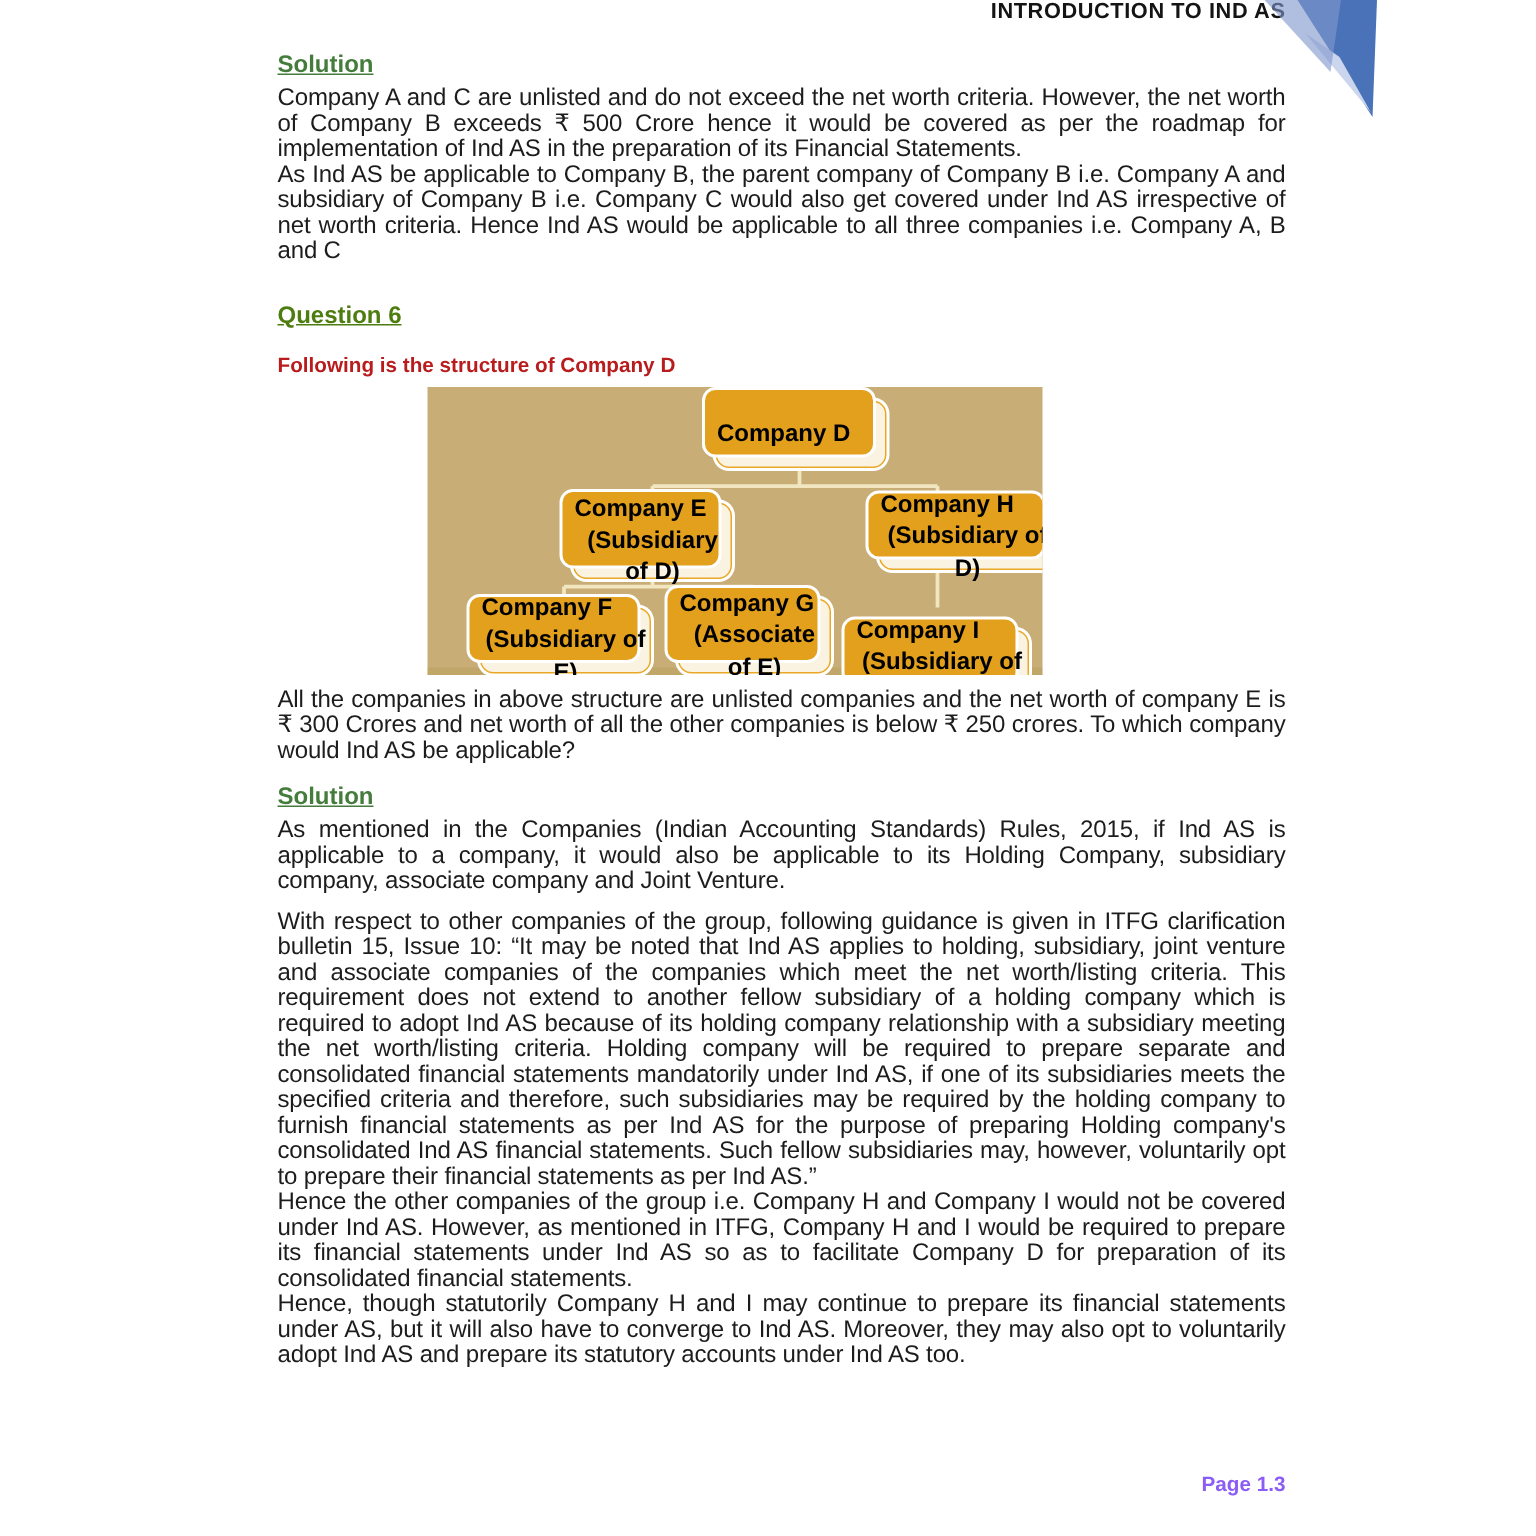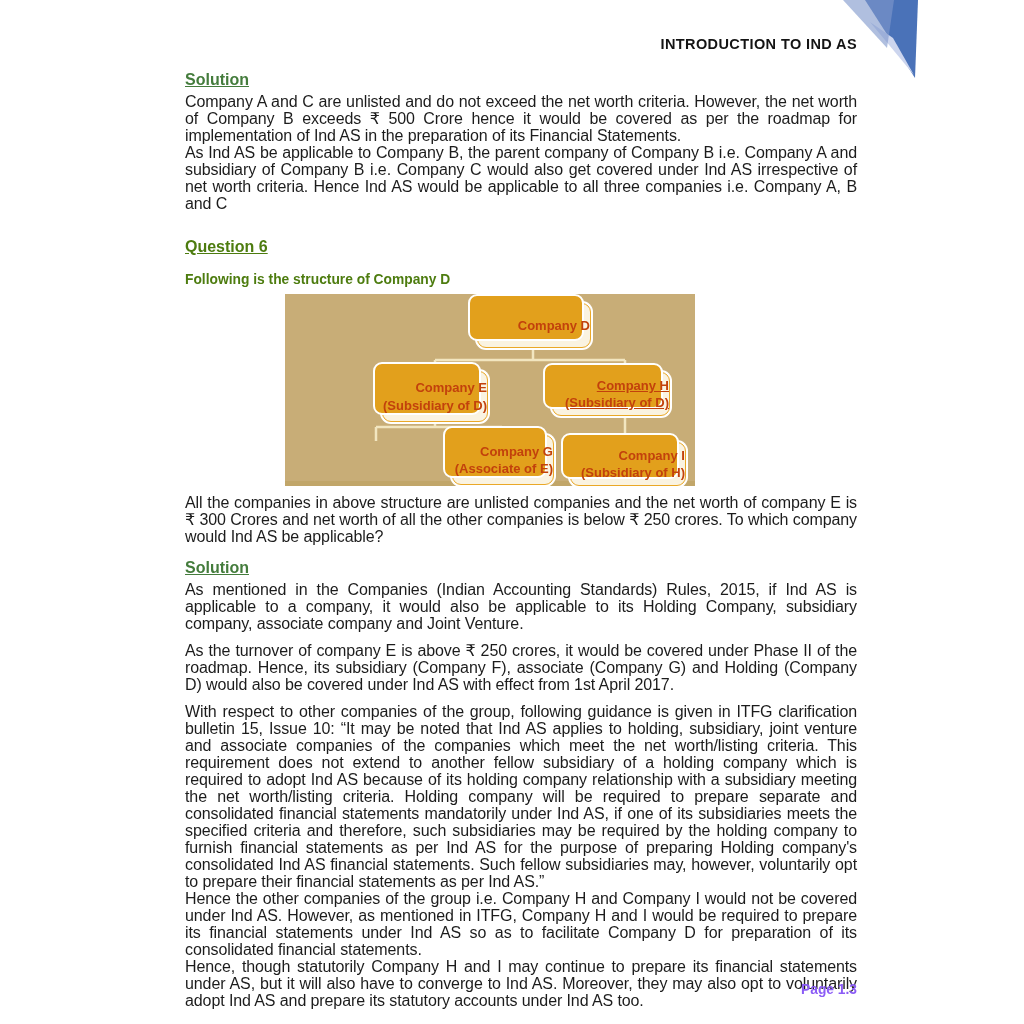--- a/index.html
+++ b/index.html
@@ -6,42 +6,42 @@
   .page{
     position:relative;
     width:1024px;height:1024px;
     background:#ffffff;
     font-family:"Liberation Sans","DejaVu Sans",sans-serif;
     color:#1c1c1c;
     overflow:hidden;
   }
   .corner-decor{position:absolute;top:0;left:843px;width:78px;height:82px;}
   .doc-header{
-    margin:0;padding-top:36px;
+    margin:0;
     width:857px;
     text-align:right;
     font-size:14.5px;font-weight:bold;letter-spacing:0.4px;color:#141414;
   }
   .content{
     width:672px;
     margin-left:185px;
   }
   .h-solution{
     margin:19px 0 4px 0;
     font-size:16px;font-weight:bold;
     color:#447c3c;text-decoration:underline;
   }
   .h-question{
     margin:26px 0 3px 0;
     font-size:16px;font-weight:bold;
     color:#4d7c0f;text-decoration:underline;
   }
   .subtitle{
     margin:16px 0 7px 0;
-    font-size:13.8px;font-weight:bold;color:#4d7c0f;
+    font-size:13.8px;font-weight:bold;color:#b91c1c;
   }
   p.body{
     margin:0;
     font-size:16px;line-height:17px;
     text-align:justify;
     letter-spacing:-0.1px;
     color:#1c1c1c;
   }
   p.body.gap{margin-top:10px;}
 
@@ -57,23 +57,23 @@
     content:"";position:absolute;left:0;right:0;bottom:0;height:5px;
     background:#bca05f;opacity:.55;
   }
   .connectors{position:absolute;left:0;top:0;}
   .node{
     position:absolute;
     background:#faf3e1;
     border:1px solid #eaa827;
     border-radius:9px;
     box-shadow:0 0 0 2px #ffffff;
-    display:flex;flex-direction:column;align-items:flex-end;justify-content:center;
+    display:flex;flex-direction:column;align-items:flex-start;justify-content:center;
     text-align:center;
-    font-size:13px;font-weight:600;line-height:1.32;color:#c2410c;
+    font-size:16px;font-weight:600;line-height:1.32;color:#000000;
     z-index:1;
   }
   .node::before{
     content:"";
     position:absolute;left:-10px;top:-10px;
     width:100%;height:100%;
     background:#e2a01c;
     border:2px solid #ffffff;
     border-radius:9px;
     z-index:-1;
@@ -117,42 +117,45 @@
 
       <div class="node" style="left:192px;top:9px;width:112px;height:43px;">
         <span>Company D</span>
       </div>
 
       <div class="node" style="left:97px;top:77px;width:104px;height:49px;">
         <span>Company E</span>
         <span>(Subsidiary of D)</span>
       </div>
 
-      <div class="node" style="left:267px;top:78px;width:116px;height:42px;text-decoration:underline;">
+      <div class="node" style="left:301px;top:78px;width:116px;height:42px;">
         <span>Company H</span>
         <span>(Subsidiary of D)</span>
       </div>
 
+      <div class="node" style="left:35px;top:147px;width:112px;height:42px;">
+        <span>Company F</span>
+        <span>(Subsidiary of E)</span>
+      </div>
 
       <div class="node" style="left:167px;top:141px;width:100px;height:48px;">
         <span>Company G</span>
         <span>(Associate of E)</span>
       </div>
 
-      <div class="node" style="left:285px;top:148px;width:114px;height:42px;">
+      <div class="node" style="left:285px;top:162px;width:114px;height:42px;">
         <span>Company I</span>
         <span>(Subsidiary of H)</span>
       </div>
     </div>
 
     <p class="body">All the companies in above structure are unlisted companies and the net worth of company E is ₹ 300 Crores and net worth of all the other companies is below ₹ 250 crores. To which company would Ind AS be applicable?</p>
 
     <div class="h-solution" style="margin-top:14px;">Solution</div>
     <p class="body">As mentioned in the Companies (Indian Accounting Standards) Rules, 2015, if Ind AS is applicable to a company, it would also be applicable to its Holding Company, subsidiary company, associate company and Joint Venture.</p>
-    <p class="body gap">As the turnover of company E is above ₹ 250 crores, it would be covered under Phase II of the roadmap. Hence, its subsidiary (Company F), associate (Company G) and Holding (Company D) would also be covered under Ind AS with effect from 1st April 2017.</p>
     <p class="body gap">With respect to other companies of the group, following guidance is given in ITFG clarification bulletin 15, Issue 10: “It may be noted that Ind AS applies to holding, subsidiary, joint venture and associate companies of the companies which meet the net worth/listing criteria. This requirement does not extend to another fellow subsidiary of a holding company which is required to adopt Ind AS because of its holding company relationship with a subsidiary meeting the net worth/listing criteria. Holding company will be required to prepare separate and consolidated financial statements mandatorily under Ind AS, if one of its subsidiaries meets the specified criteria and therefore, such subsidiaries may be required by the holding company to furnish financial statements as per Ind AS for the purpose of preparing Holding company's consolidated Ind AS financial statements. Such fellow subsidiaries may, however, voluntarily opt to prepare their financial statements as per Ind AS.”</p>
     <p class="body">Hence the other companies of the group i.e. Company H and Company I would not be covered under Ind AS. However, as mentioned in ITFG, Company H and I would be required to prepare its financial statements under Ind AS so as to facilitate Company D for preparation of its consolidated financial statements.</p>
     <p class="body">Hence, though statutorily Company H and I may continue to prepare its financial statements under AS, but it will also have to converge to Ind AS. Moreover, they may also opt to voluntarily adopt Ind AS and prepare its statutory accounts under Ind AS too.</p>
 
   </div>
 
   <div class="page-number">Page 1.3</div>
 
 </div>
 

